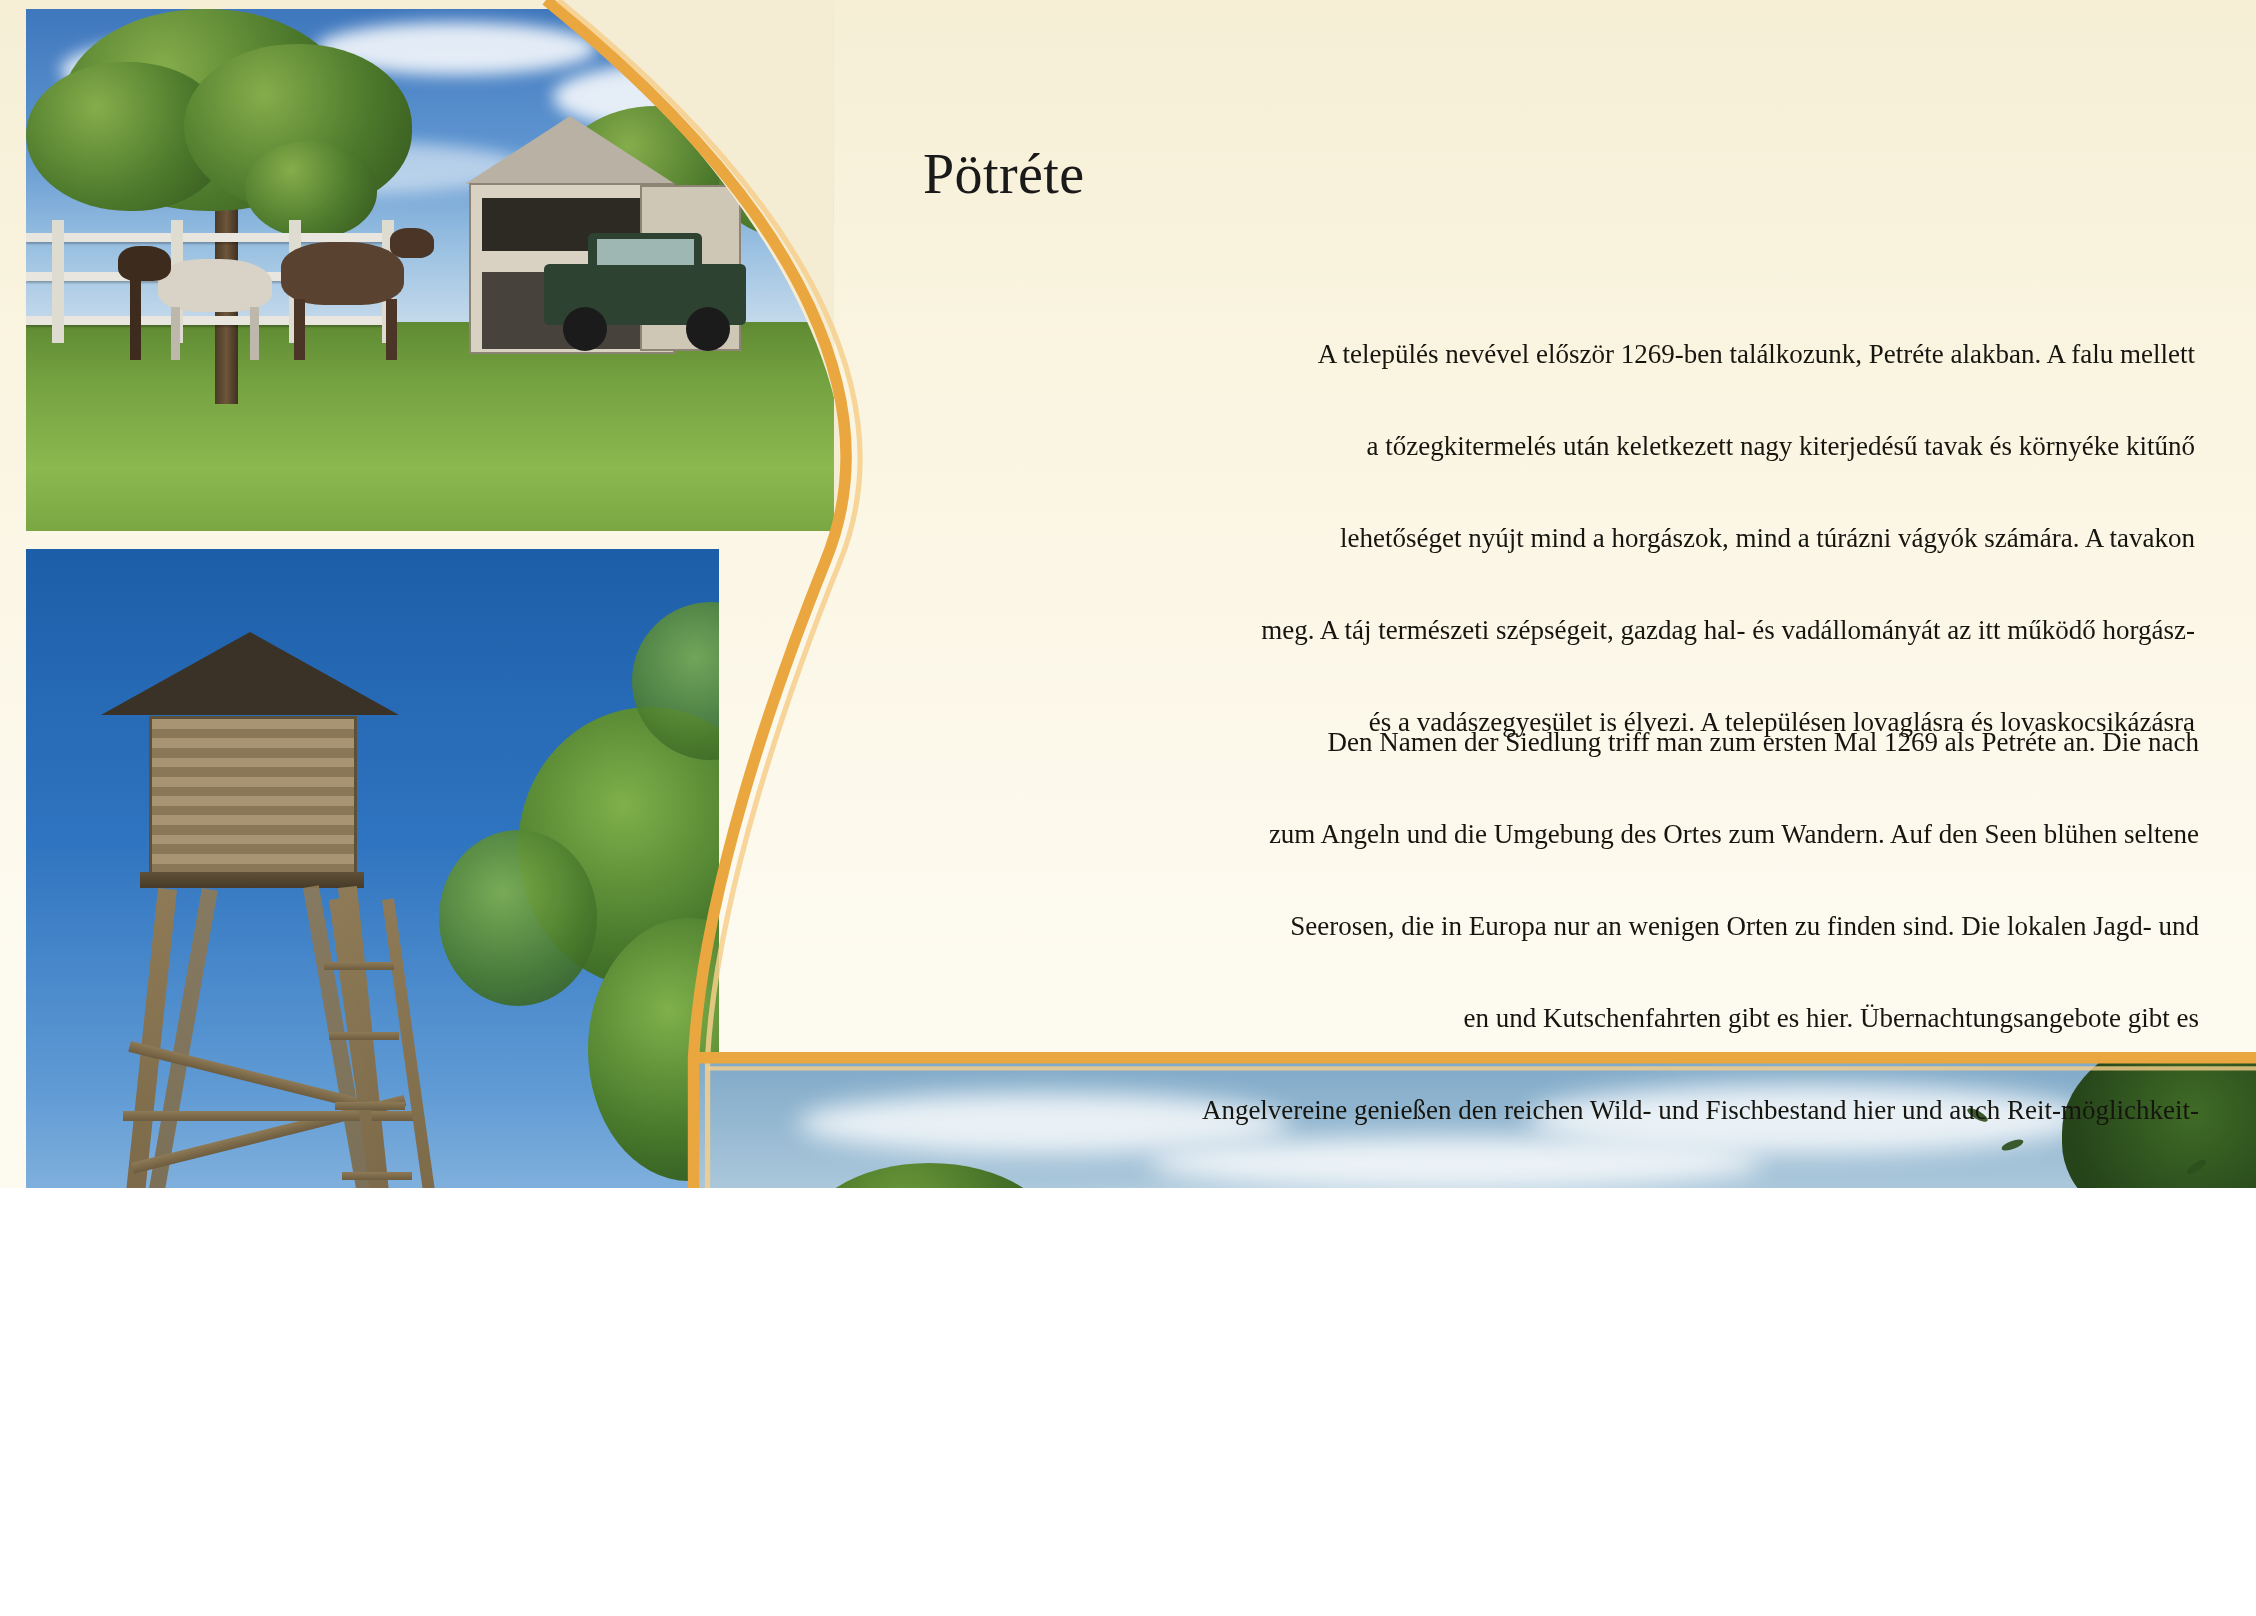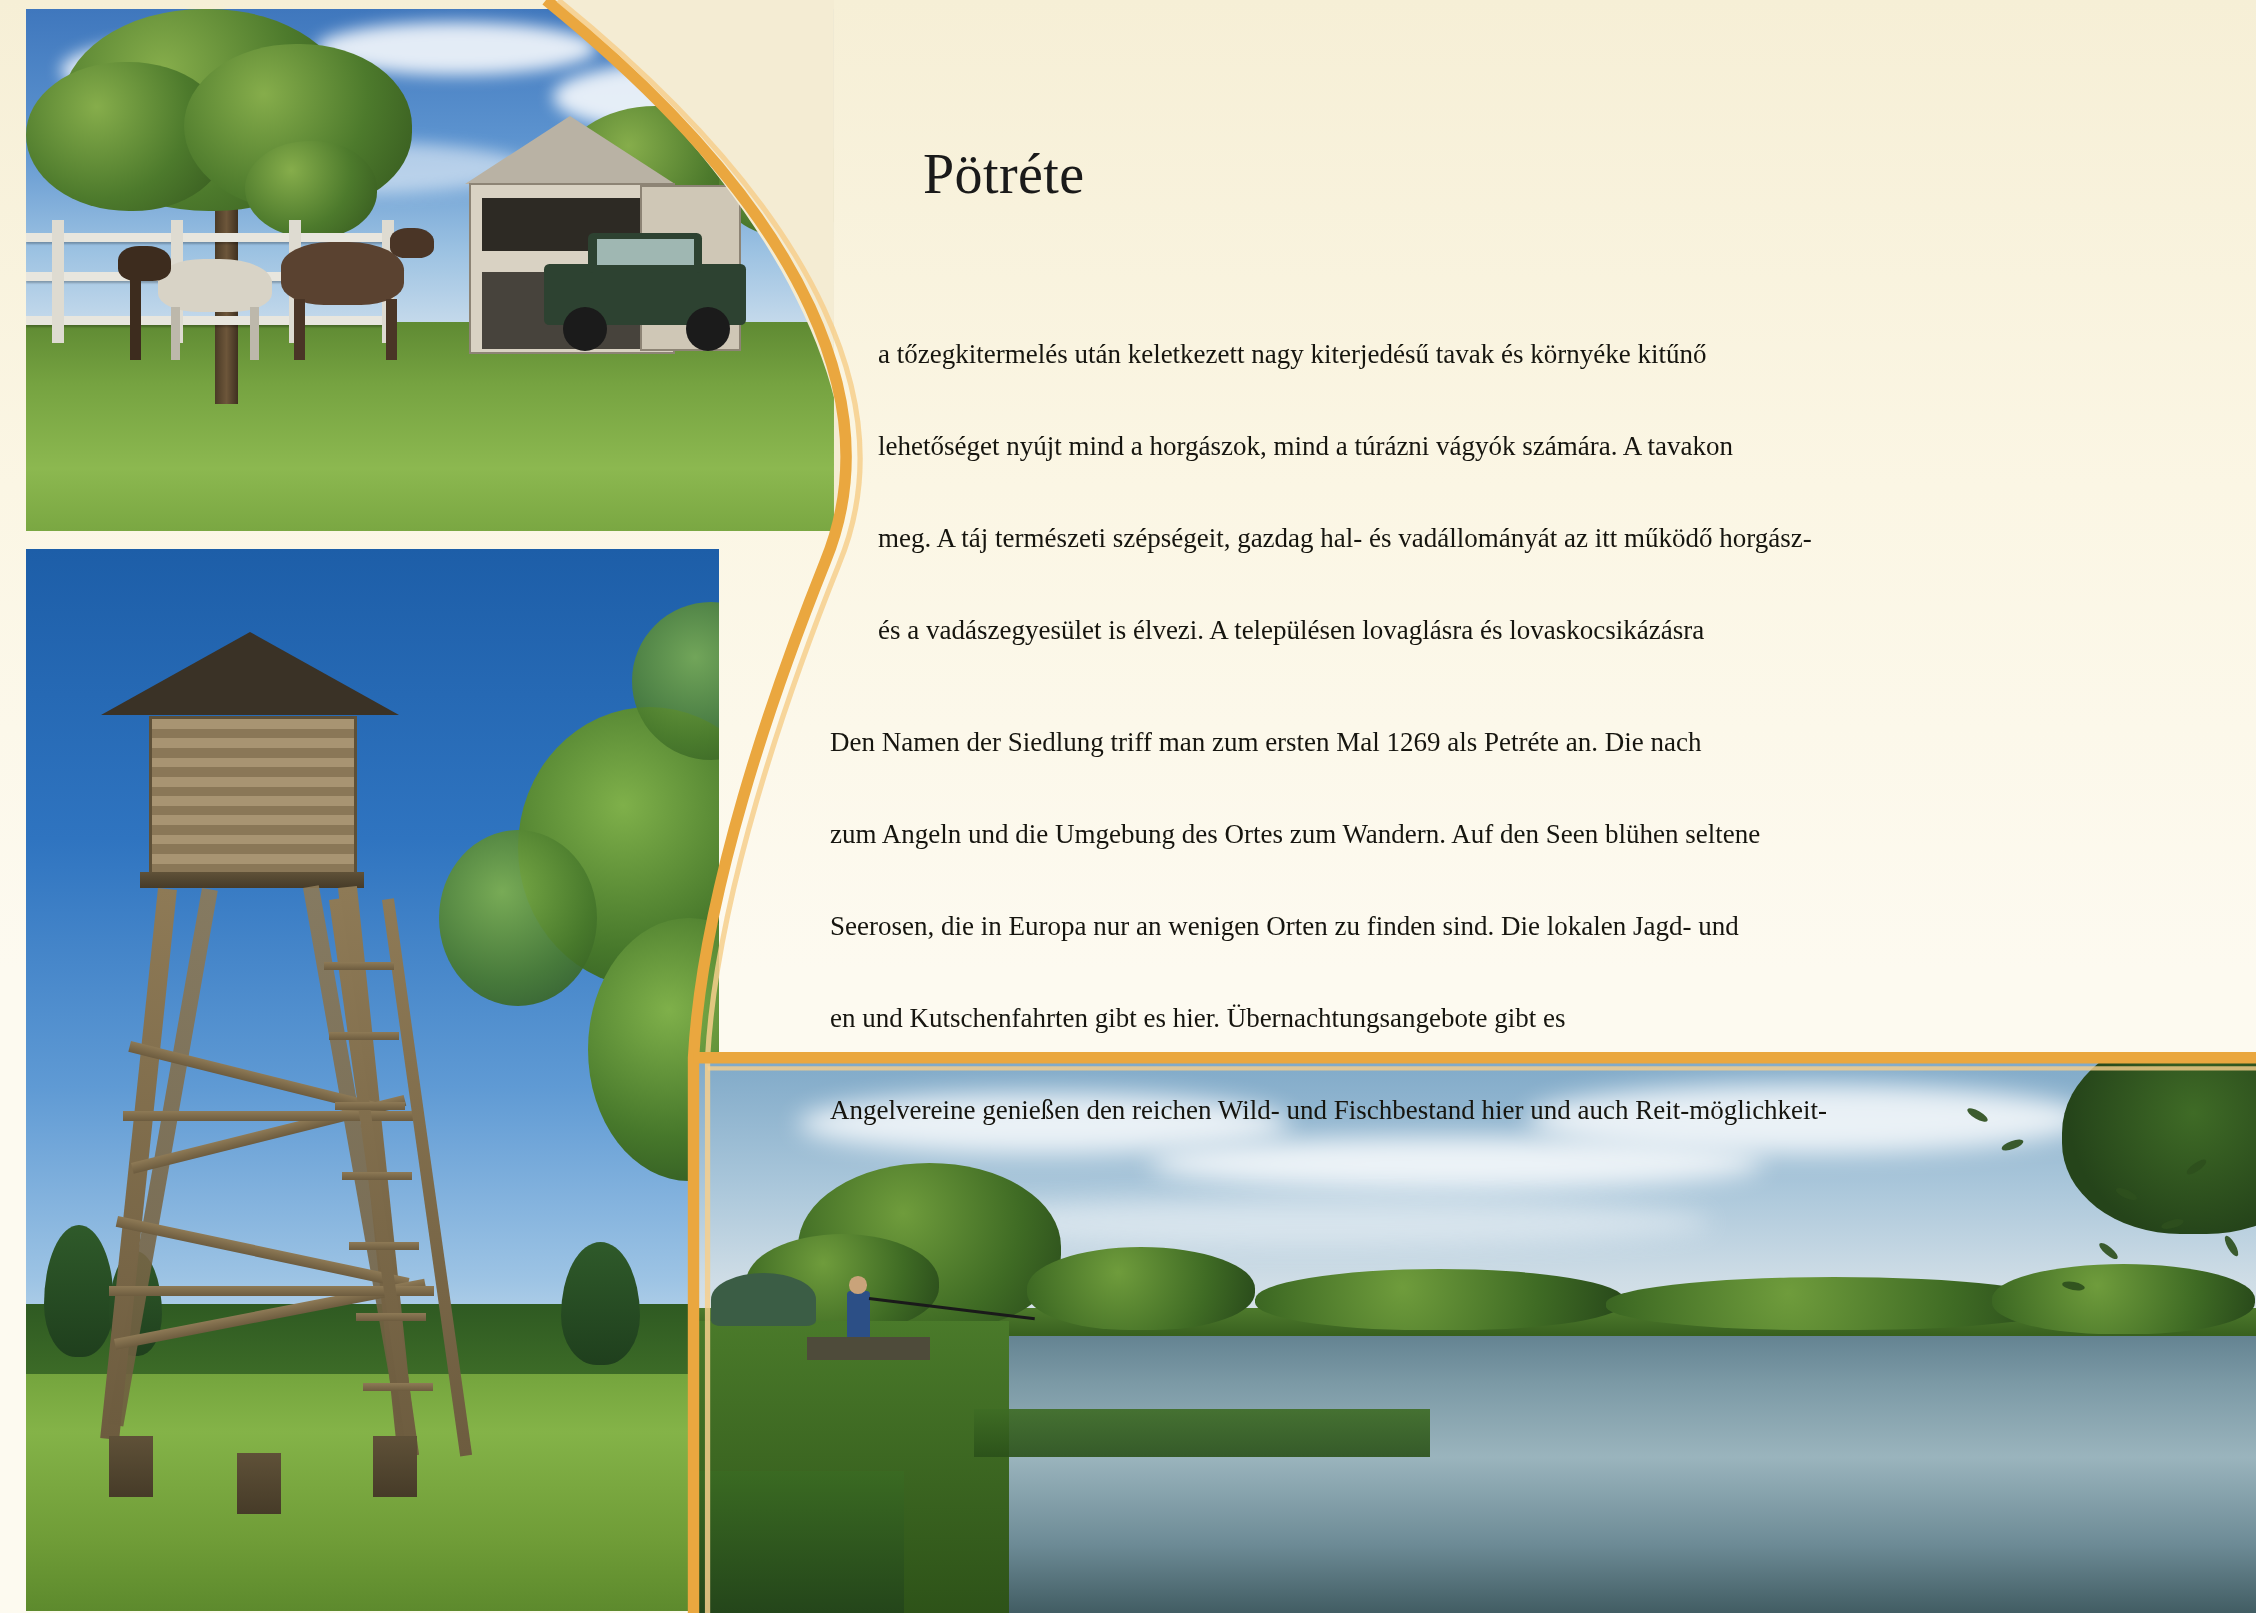--- a/index.html
+++ b/index.html
@@ -10,23 +10,24 @@
   body {
     width: 2257px;
     height: 1617px;
     overflow: hidden;
     font-family: "Liberation Serif", serif;
   }
 
   #page {
     position: relative;
     width: 2257px;
-    height: 1613px;
+    height: 1188px;
     background: #fdf6e0;
     overflow: hidden;
+    text-align: right;
   }
 
   
   .cream-bg {
     position: absolute;
     left: 0; top: 0;
     width: 2257px; height: 1617px;
     background: linear-gradient(180deg, #f6efd6 0%, #fbf6e4 30%, #fdfaf0 60%, #fdfaf0 100%);
   }
 
@@ -394,20 +395,21 @@
 
     <path d="M 636 0 C 946 252 1026 472 956 642 C 896 792 816 1022 806 1205 L 806 1842" fill="none" stroke="#f6cf8c" stroke-width="6" opacity="0.85"></path>
 
     <path d="M 790 1205 L 2571 1205" fill="none" stroke="#eaa73f" stroke-width="13"></path>
     <path d="M 806 1217 L 2571 1217" fill="none" stroke="#f6cf8c" stroke-width="5" opacity="0.8"></path>
   </svg>
 
   <div class="title">Pötréte</div>
 
   <div class="para para-hu">
+    <span class="ln">A település nevével először 1269-ben találkozunk, Petréte alakban. A falu mellett</span>
     <span class="ln">a tőzegkitermelés után keletkezett nagy kiterjedésű tavak és környéke kitűnő</span>
     <span class="ln">lehetőséget nyújt mind a horgászok, mind a túrázni vágyók számára. A tavakon</span>
     <span class="ln">meg. A táj természeti szépségeit, gazdag hal- és vadállományát az itt működő horgász-</span>
     <span class="ln">és a vadászegyesület is élvezi. A településen lovaglásra és lovaskocsikázásra</span>
   </div>
 
   <div class="para para-de">
     <span class="ln">Den Namen der Siedlung triff man zum ersten Mal 1269 als Petréte an. Die nach</span>
     <span class="ln">zum Angeln und die Umgebung des Ortes zum Wandern. Auf den Seen blühen seltene</span>
     <span class="ln">Seerosen, die in Europa nur an wenigen Orten zu finden sind. Die lokalen Jagd- und</span>

